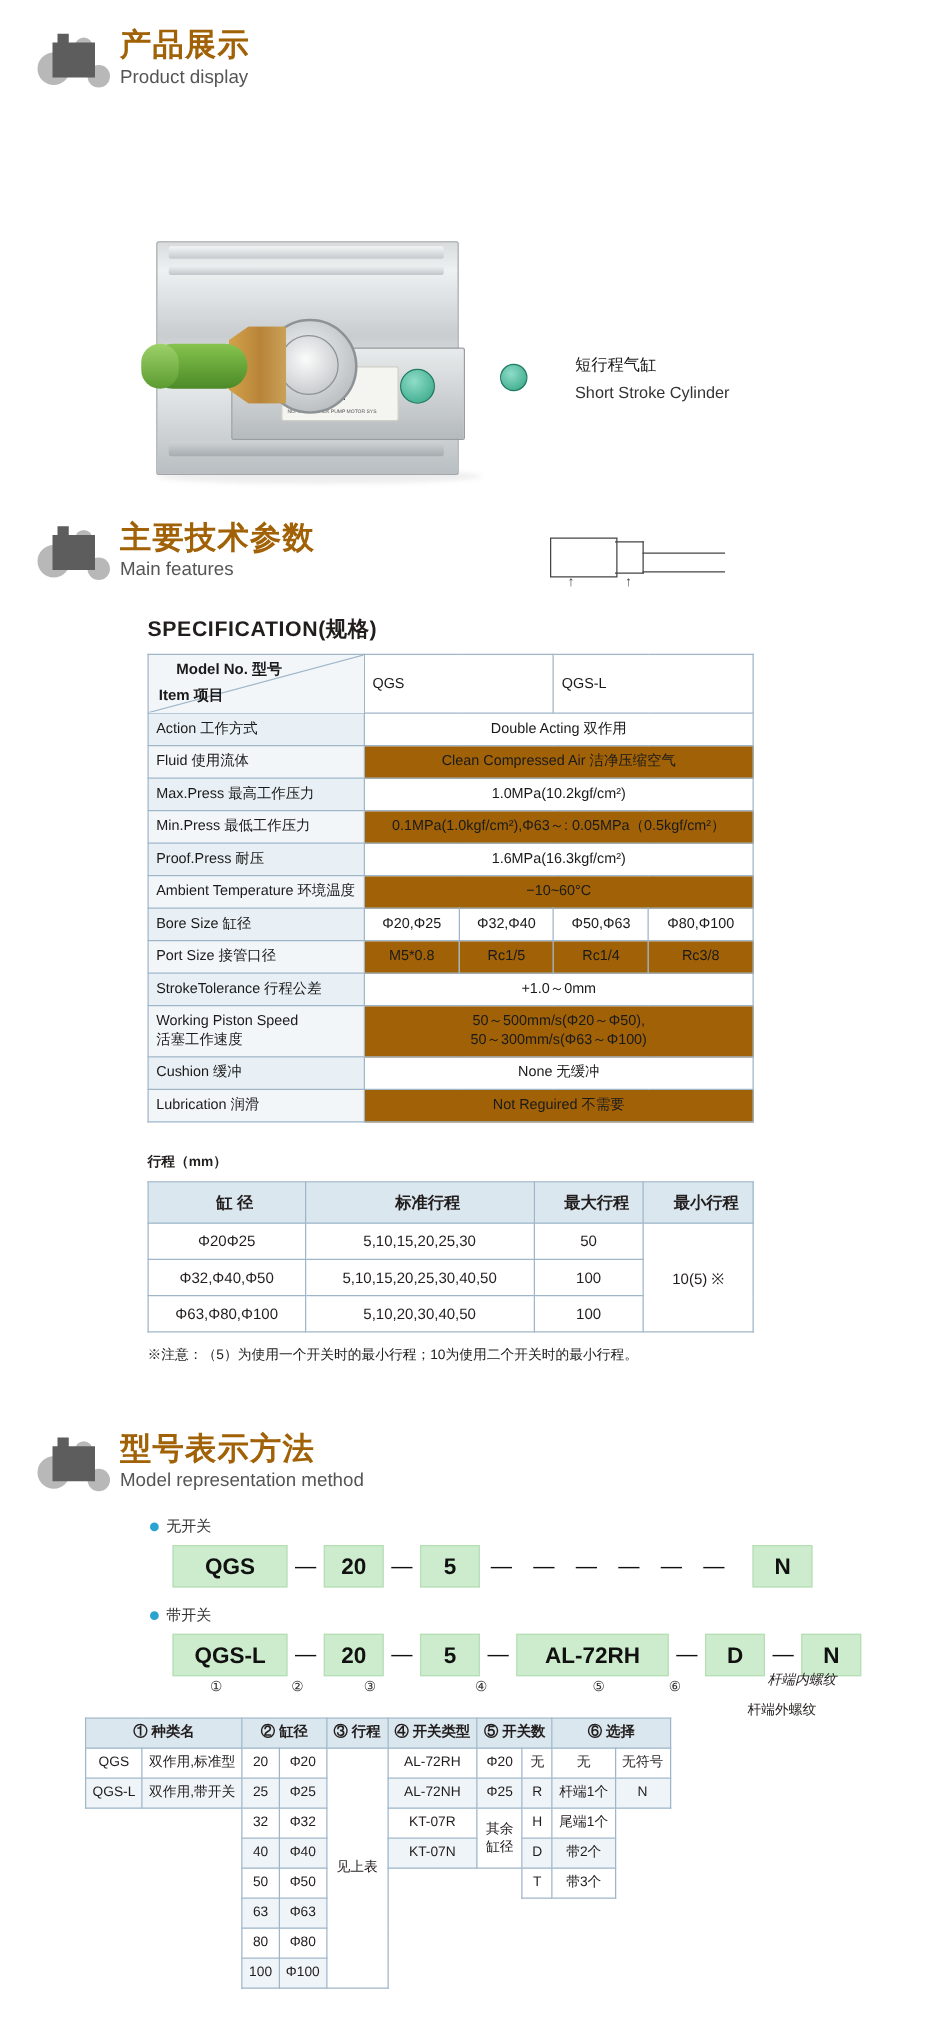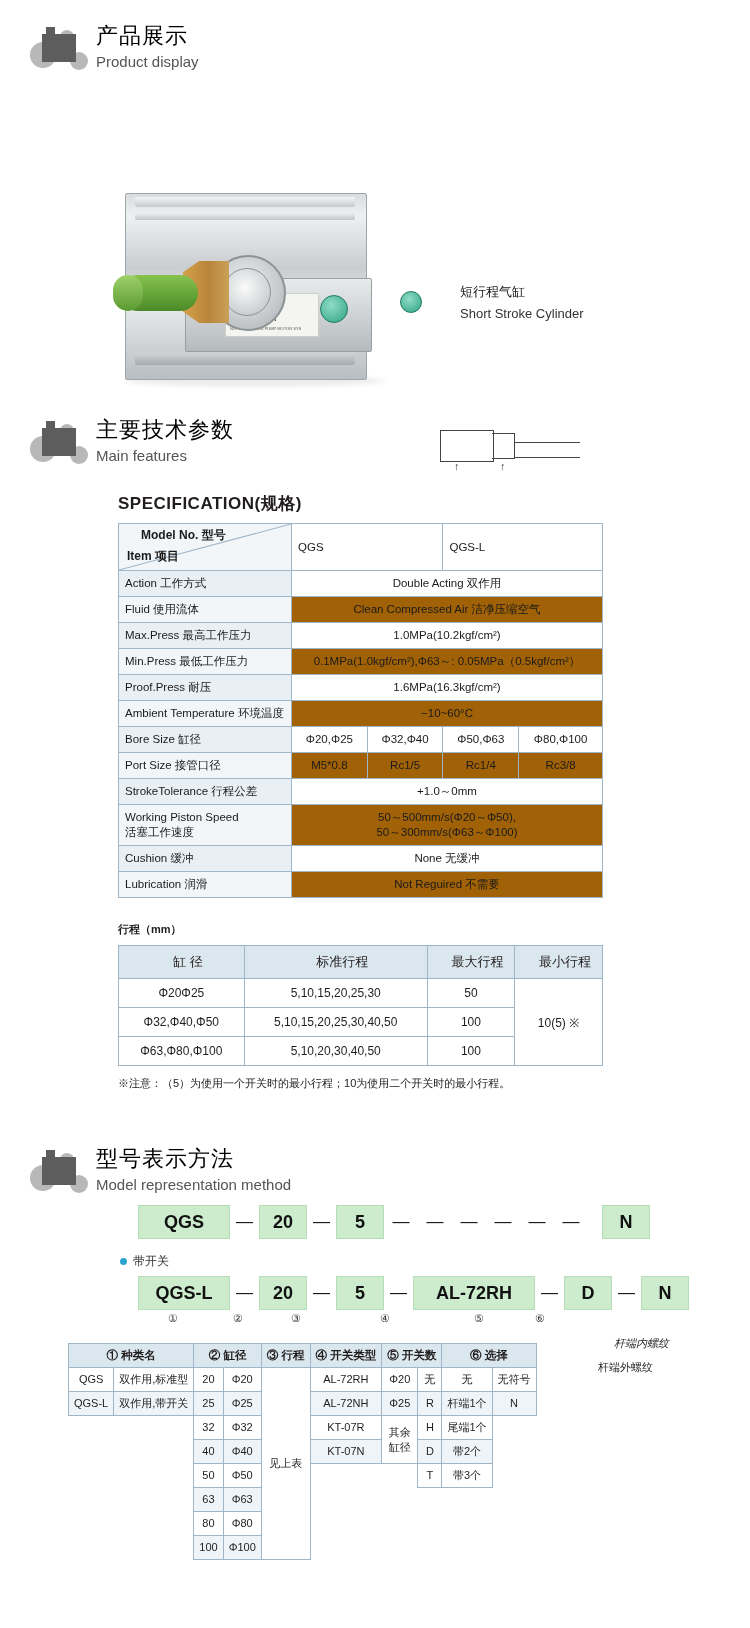--- a/index.html
+++ b/index.html
@@ -15,21 +15,21 @@
   
   .sec-head{display:flex;align-items:flex-start;}
   .sec-icon{width:62px;height:50px;position:relative;flex:0 0 62px;margin-top:4px;}
   .sec-icon .gear{position:absolute;border-radius:50%;background:#b8b8b8;}
   .sec-icon .g1{width:26px;height:26px;left:0;top:16px;}
   .sec-icon .g2{width:18px;height:18px;left:40px;top:26px;}
   .sec-icon .g3{width:14px;height:14px;left:30px;top:4px;}
   .sec-icon .body{position:absolute;left:12px;top:8px;width:34px;height:28px;background:#5d5d5d;}
   .sec-icon .body:after{content:"";position:absolute;left:4px;top:-7px;width:9px;height:8px;background:#5d5d5d;}
   .sec-text{padding-left:4px;}
-  .sec-cn{font-size:22px;font-weight:normal;color:#000000;line-height:28px;letter-spacing:1px;}
+  .sec-cn{font-size:25px;font-weight:bold;color:#a16207;line-height:28px;letter-spacing:1px;}
   .sec-en{font-size:15px;color:#555;line-height:20px;margin-top:2px;}
 
   
   .prod-wrap{position:relative;height:290px;margin-top:12px;}
   .prod-caption{position:absolute;left:460px;top:193px;font-size:13px;color:#1a1a1a;line-height:22px;}
   .prod-caption .en{color:#333;}
 
   
   .cyl{position:absolute;left:65px;top:95px;width:350px;height:215px;}
   .cyl .blk{position:absolute;border-radius:2px;}
@@ -74,21 +74,21 @@
   .spec-tbl .shade{background:#a16207;}
   .modelhdr{position:relative;height:46px;padding:0 !important;background:#dbe7ef;}
   .modelhdr .slash{position:absolute;left:0;top:0;width:100%;height:100%;}
   .modelhdr .t1{position:absolute;left:22px;top:4px;font-weight:bold;font-size:12px;}
   .modelhdr .t2{position:absolute;left:8px;top:25px;font-weight:bold;font-size:12px;}
 
   
   .stroke-title{font-size:11px;font-weight:bold;margin:24px 0 8px 118px;}
   .stroke-tbl{margin-left:118px;width:485px;font-size:12px;text-align:center;}
   .stroke-tbl td{border:1px solid #9fb6c9;padding:7px 4px;}
-  .stroke-tbl .hdr td{background:#dbe7ef;font-weight:normal;font-size:13px;padding-left:17px;}
+  .stroke-tbl .hdr td{background:#dbe7ef;font-weight:bold;font-size:13px;padding-left:17px;}
   .stroke-note{margin:10px 0 0 118px;font-size:11px;color:#222;}
 
   
   .mini-diagram{position:absolute;left:440px;top:430px;width:140px;height:45px;}
   .mini-diagram .box{position:absolute;left:0;top:0;width:52px;height:30px;border:1px solid #444;}
   .mini-diagram .box2{position:absolute;left:52px;top:3px;width:22px;height:24px;border:1px solid #444;border-left:none;}
   .mini-diagram .line{position:absolute;left:74px;top:12px;width:66px;height:1px;background:#444;}
   .mini-diagram .line2{position:absolute;left:74px;top:27px;width:66px;height:1px;background:#444;}
   .mini-diagram .arr{position:absolute;font-size:11px;color:#444;}
 
@@ -291,20 +291,24 @@
           <div class="gear g2"></div>
           <div class="gear g3"></div>
         <div class="body"></div>
       </div>
       <div class="sec-text">
         <div class="sec-cn">型号表示方法</div>
         <div class="sec-en">Model representation method</div>
       </div>
     </div>
 
+    <div class="bullet-row">
+      <span class="bullet"></span>
+      <span>无开关</span>
+    </div>
     <div class="code-row">
       <span class="code-box" style="min-width:70px">QGS</span>
       <span class="dash">—</span>
       <span class="code-box">20</span>
       <span class="dash">—</span>
       <span class="code-box">5</span>
       <span class="blank">—</span>
       <span class="blank">—</span>
       <span class="blank">—</span>
       <span class="blank">—</span>

